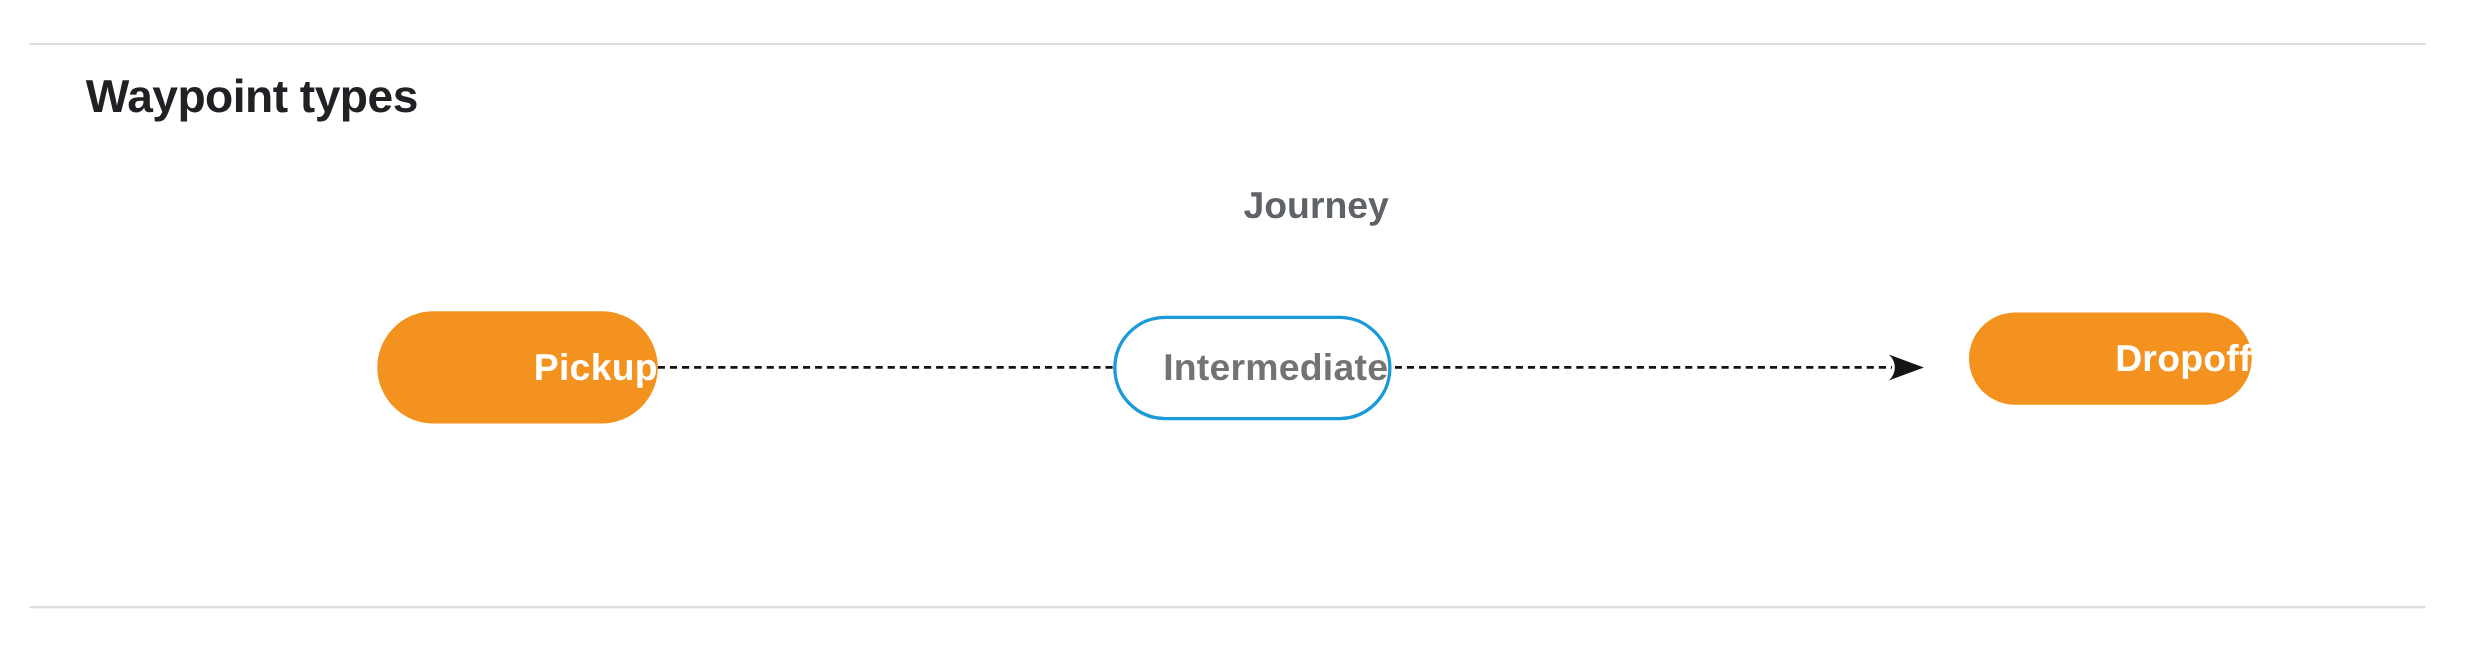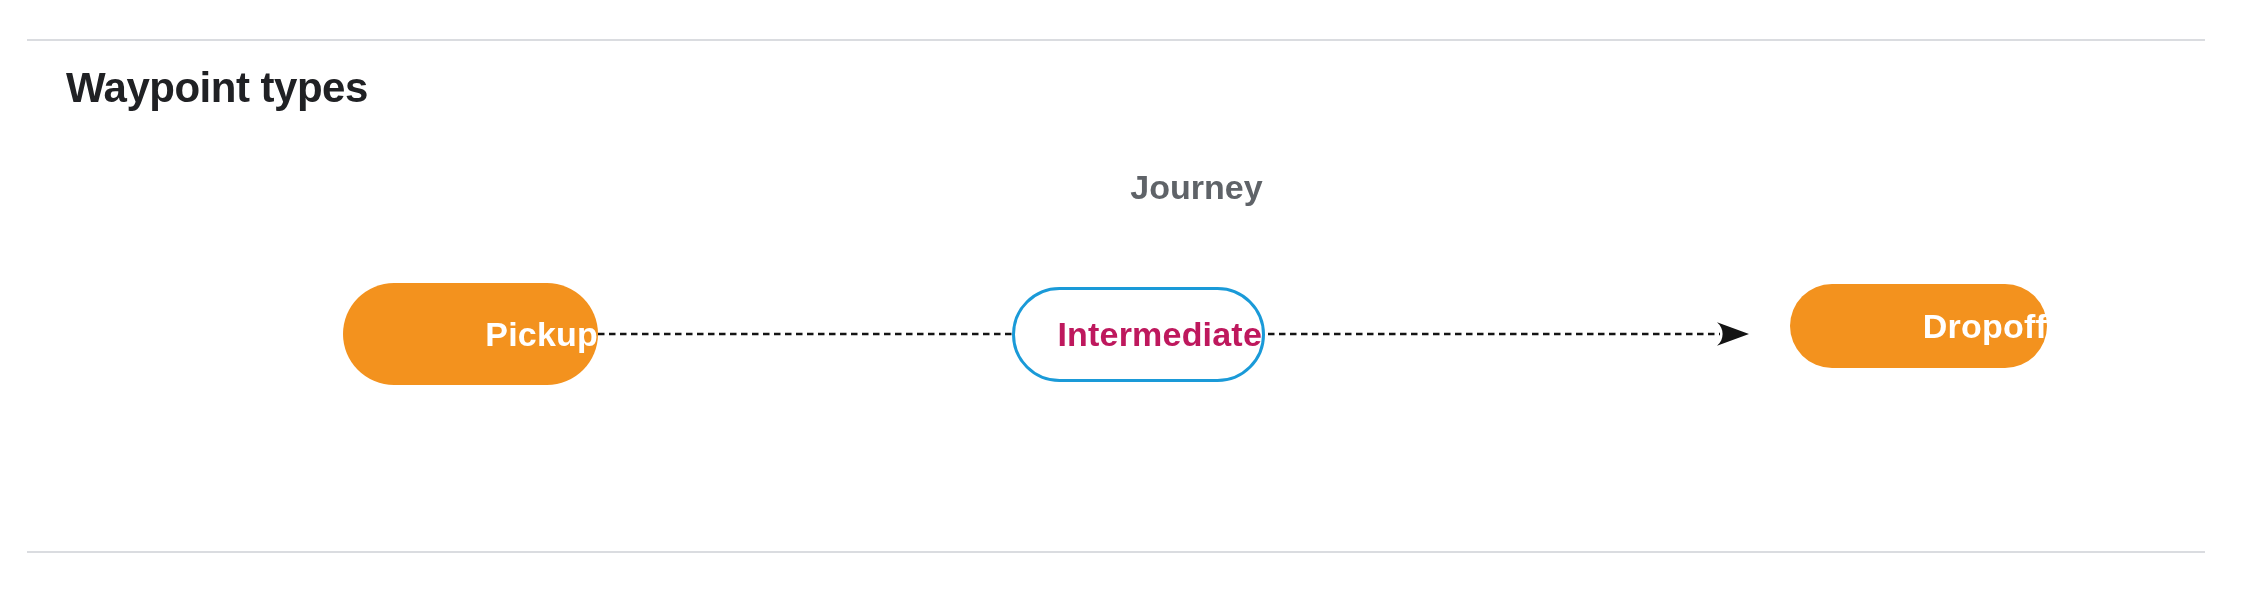--- a/index.html
+++ b/index.html
@@ -15,21 +15,21 @@
     position: absolute;
     left: 27px;
     width: 2178px;
     height: 2px;
     background: #dadce0;
   }
   .divider.top { top: 39px; }
   .divider.bottom { top: 551px; }
   .page-title {
     position: absolute;
-    left: 66px;
+    left: 78px;
     top: 64px;
     margin: 0;
     font-size: 42px;
     font-weight: 700;
     letter-spacing: -0.5px;
     color: #202124;
     line-height: 1.15;
   }
   .journey-caption {
     position: absolute;
@@ -53,21 +53,21 @@
     letter-spacing: 0.2px;
     white-space: nowrap;
   }
   .node.terminal {
     background: #f3921e;
     color: #ffffff;
     border-radius: 52px;
   }
   .node.intermediate {
     background: #ffffff;
-    color: #be185d;
+    color: #737373;
     border: 3px solid #1a9ad8;
     border-radius: 48px;
   }
   .node-pickup   { left: 343px;  top: 283px; width: 255px; height: 102px; }
   .node-intermediate { left: 1012px; top: 287px; width: 253px; height: 95px; }
   .node-dropoff  { left: 1790px; top: 284px; width: 257px; height: 84px; }
   .edge {
     position: absolute;
     display: block;
   }

